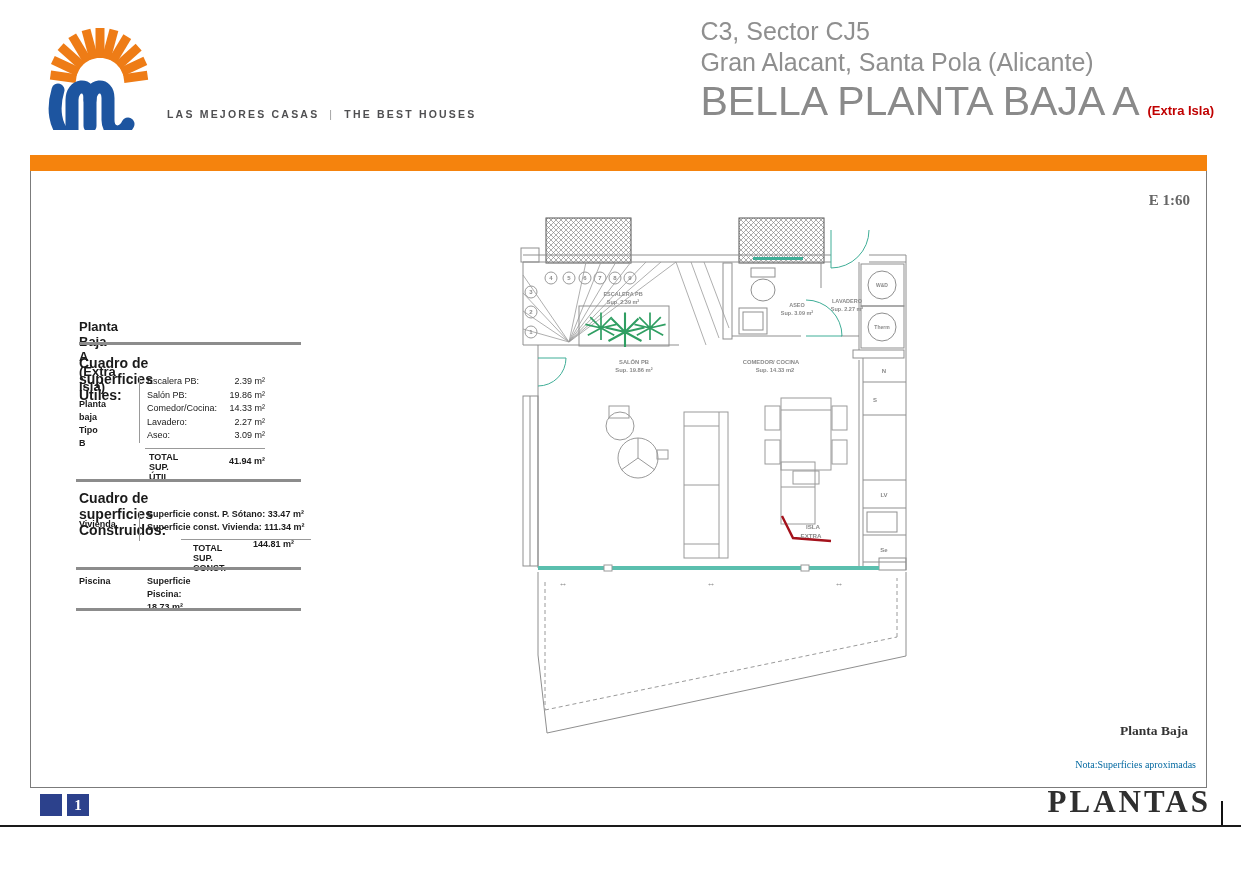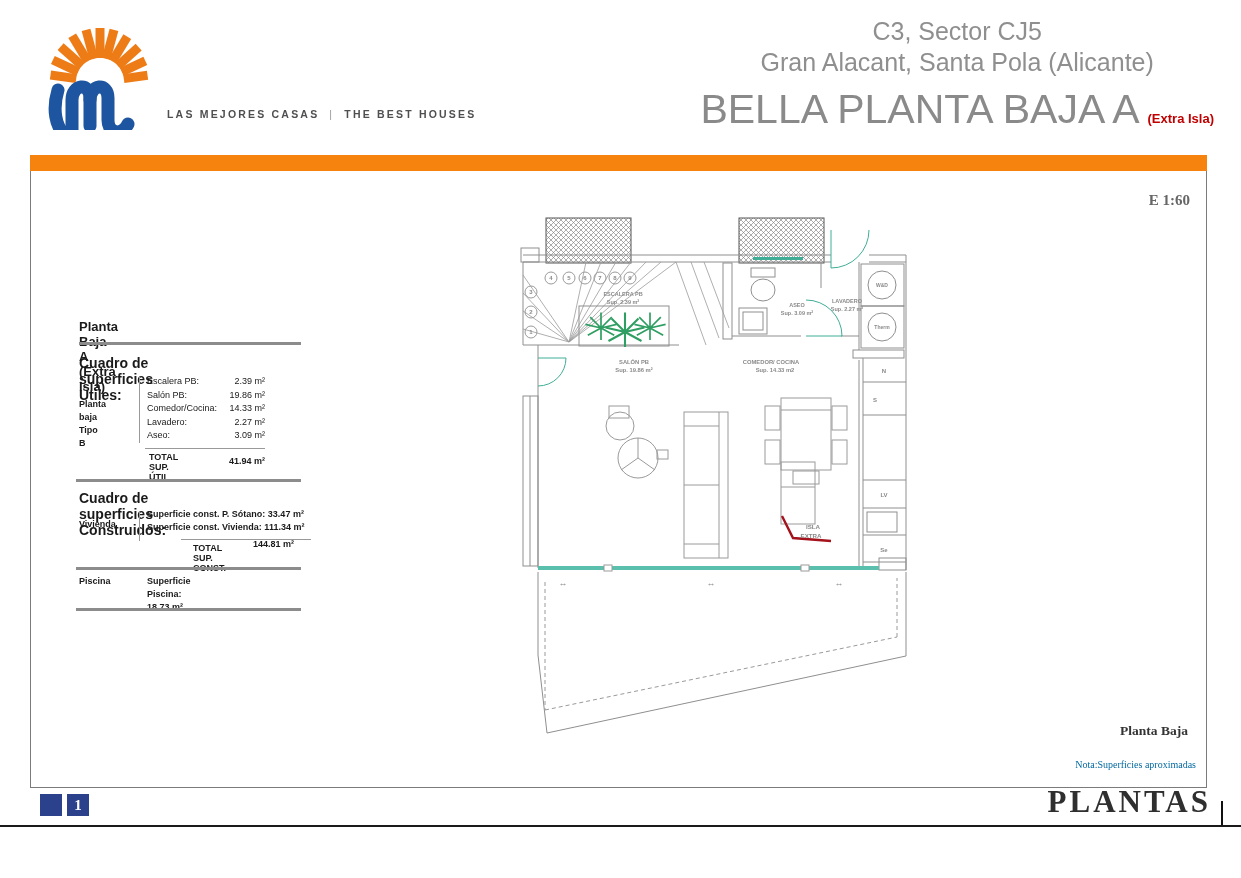--- a/index.html
+++ b/index.html
@@ -5,23 +5,23 @@
   html,body{margin:0;padding:0;background:#fff;}
   .page{position:relative;width:1241px;height:878px;background:#fff;overflow:hidden;
         font-family:"Liberation Sans",sans-serif;}
   
   .logo-icon{position:absolute;left:36px;top:24px;width:124px;height:106px;}
   .brand{position:absolute;left:160px;top:16px;font-size:78px;font-weight:bold;
          color:#ee7c16;letter-spacing:-2px;line-height:90px;}
   .tagline{position:absolute;left:167px;top:108px;font-size:10.5px;font-weight:bold;
            color:#4f4f51;letter-spacing:2.2px;}
   .tagline .sep{color:#9a9a9a;margin:0 10px;font-weight:normal;}
-  .head-right{position:absolute;right:27px;top:16px;text-align:center;color:#8f8f8f;}
+  .head-right{position:absolute;right:27px;top:16px;text-align:left;color:#8f8f8f;}
   .head-line{font-size:25px;line-height:31px;}
-  .head-title{font-size:41px;line-height:58px;margin-top:2px;color:#8a8a8a;}
+  .head-title{font-size:41px;line-height:42px;margin-top:2px;color:#8a8a8a;}
   .head-title .note{font-size:13px;font-weight:bold;color:#c00000;margin-left:8px;}
   .orange-bar{position:absolute;left:30px;top:155px;width:1177px;height:16px;background:#f5830d;}
   
   .sheet{position:absolute;left:30px;top:171px;width:1175px;height:616px;
          border:1px solid #7b7b7b;border-top:none;background:#fff;}
   .scale{position:absolute;right:16px;top:10px;font-family:"Liberation Serif",serif;
          font-weight:bold;font-size:15px;color:#666;margin-top:11px;}
   .caption{position:absolute;right:18px;top:552px;font-family:"Liberation Serif",serif;
            font-weight:bold;font-size:13.5px;color:#333;}
   .approx{position:absolute;right:10px;top:588px;font-family:"Liberation Serif",serif;

